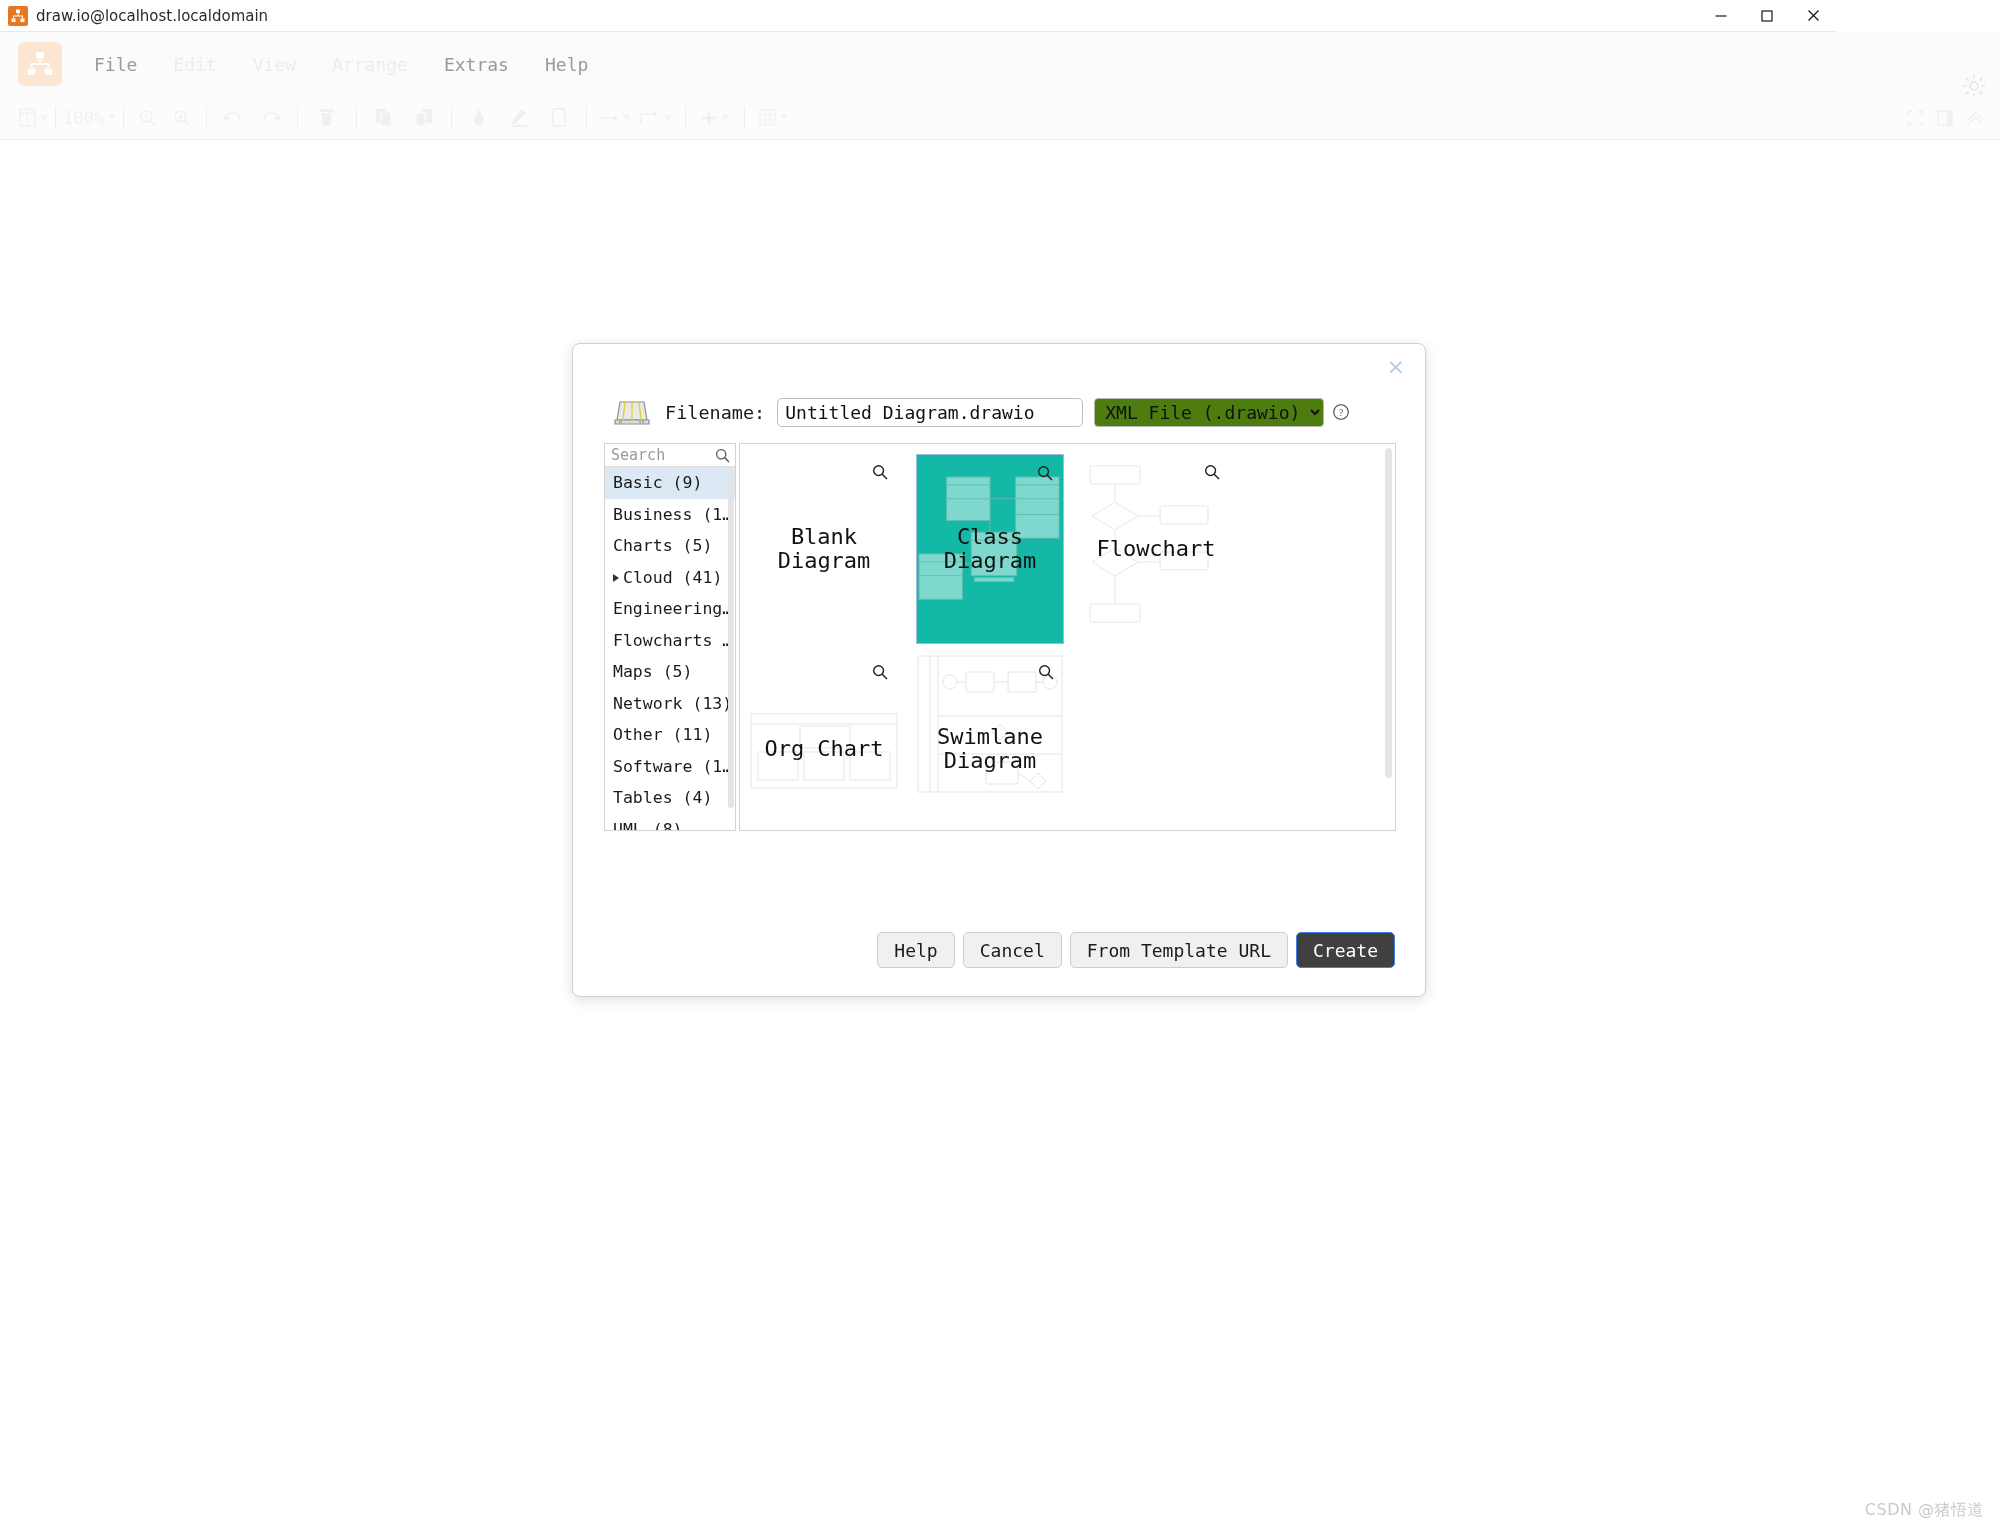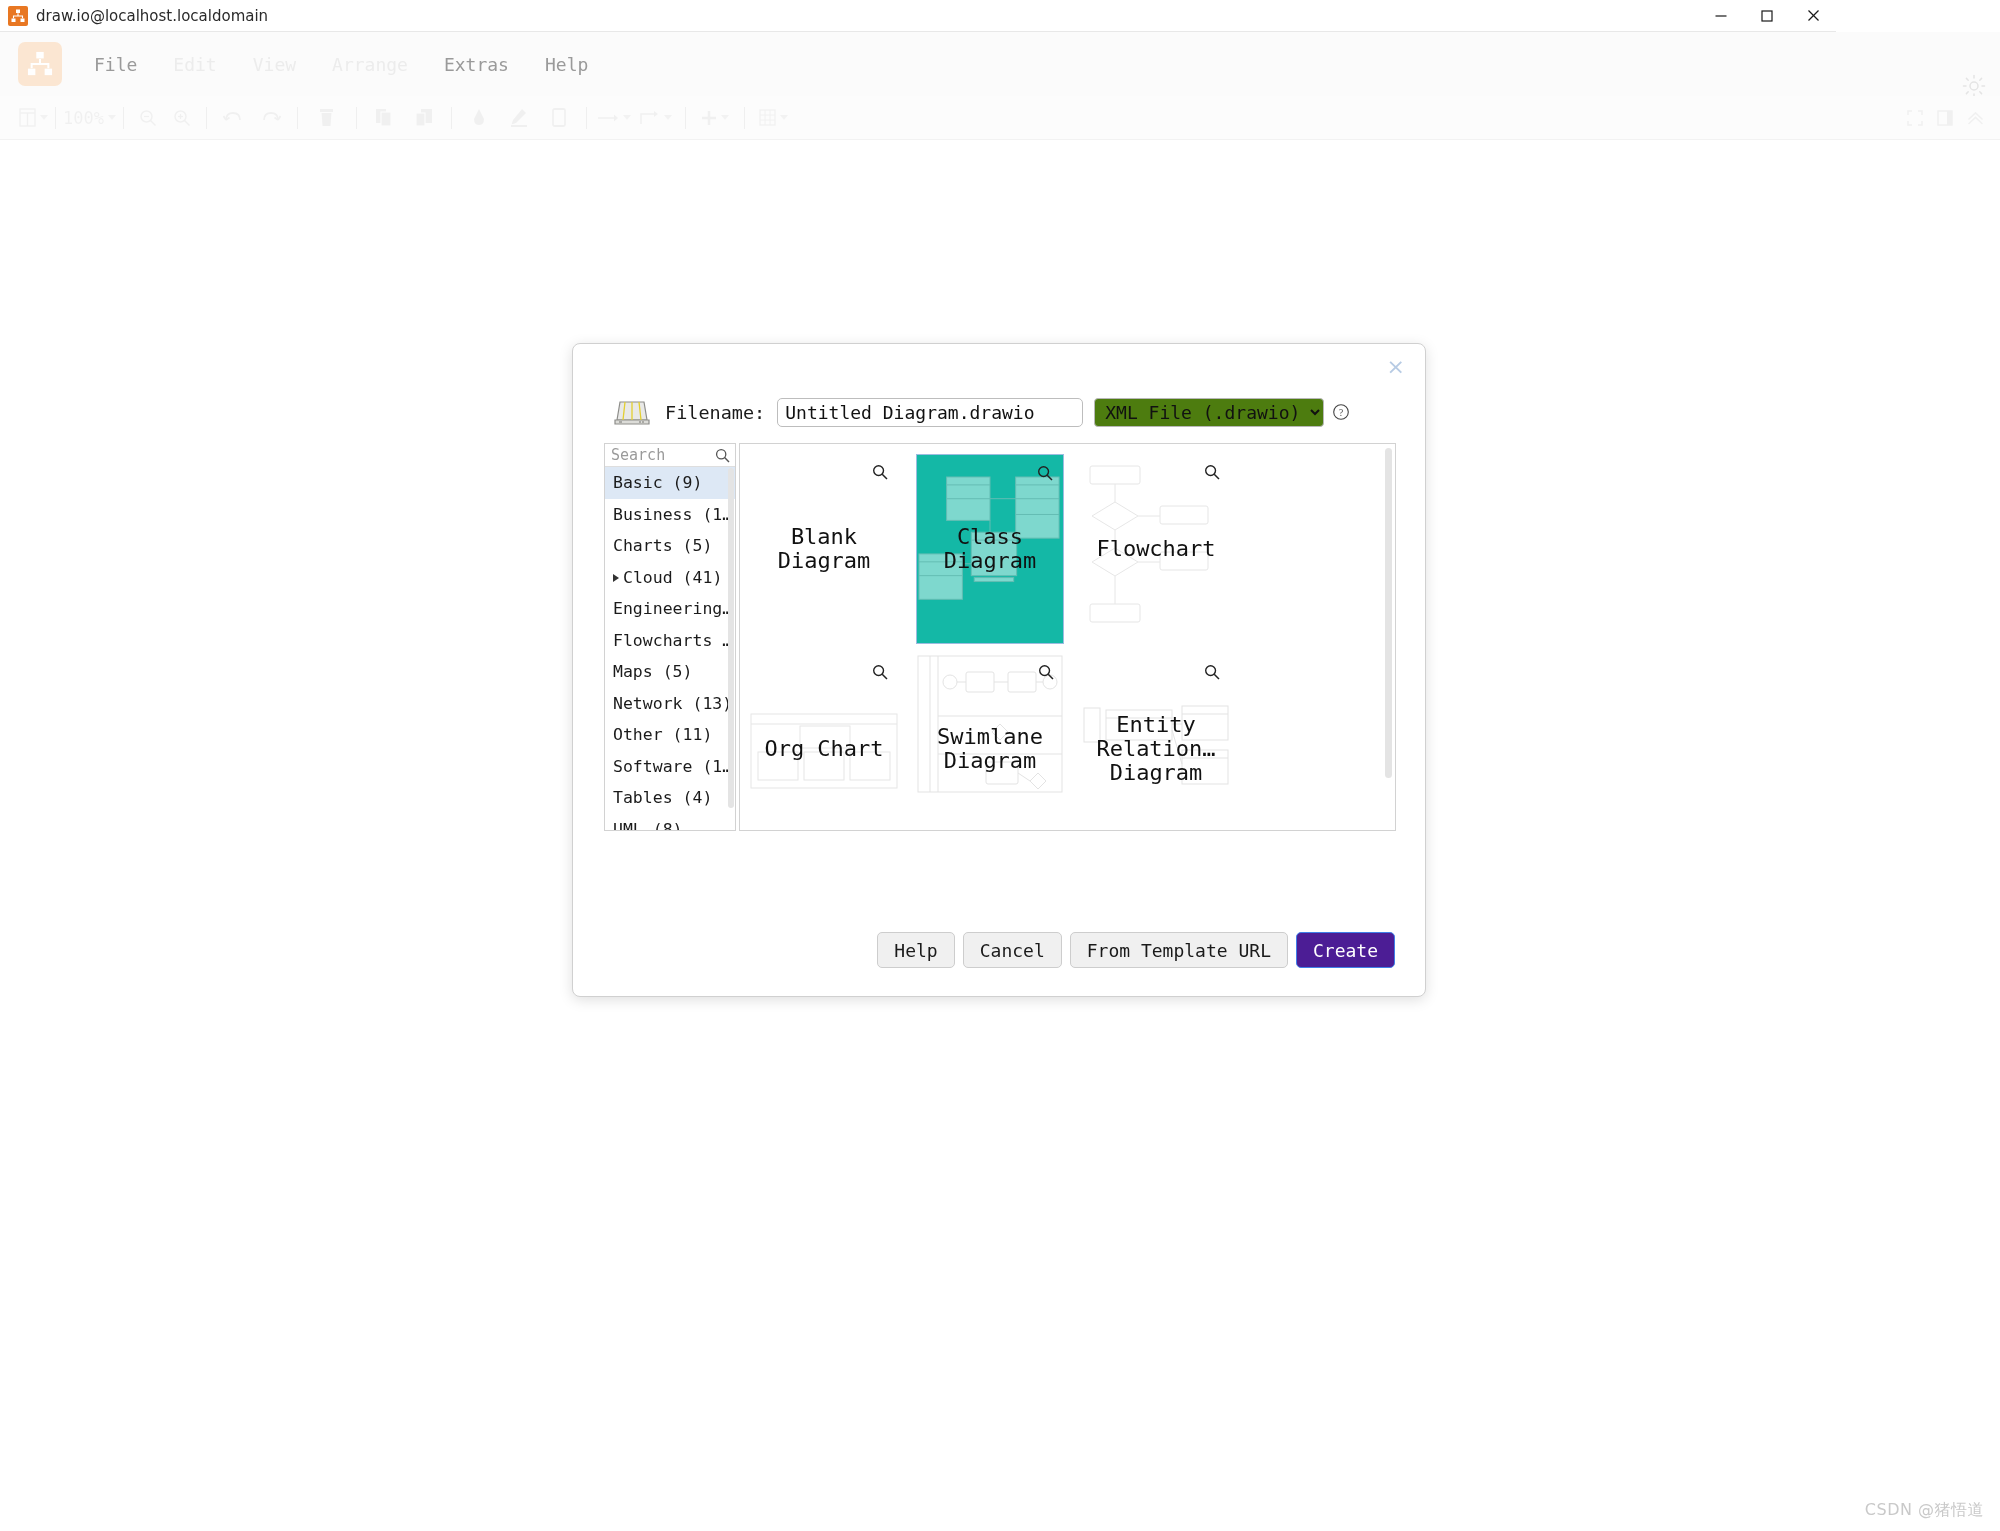--- a/index.html
+++ b/index.html
@@ -214,21 +214,21 @@
     display: flex; align-items: center; gap: 8px;
   }
   .btn {
     font-family: "DejaVu Sans Mono", monospace; font-size: 18px;
     height: 36px; padding: 0 16px;
     background: #f0f0f0; color: #1a1a1a;
     border: 1px solid #cdcdcd; border-radius: 5px;
     cursor: pointer; white-space: nowrap;
   }
   .btn.primary {
-    background: #4c1d95; color: #ffffff; border-color: #3f7fe8;
+    background: #404040; color: #ffffff; border-color: #3f7fe8;
   }
 
   
   .watermark {
     position: absolute; right: 16px; bottom: 10px;
     font-family: "DejaVu Sans", sans-serif; font-size: 16px;
     color: #c9c9c9; letter-spacing: 0.5px;
   }
 </style>
 </head>
@@ -627,42 +627,20 @@
           </svg>
           <span class="tpl-zoom">
             <svg width="16" height="16" viewBox="0 0 16 16">
                 <circle cx="6.6" cy="6.6" r="4.9" fill="none" stroke="#222" stroke-width="1.4"></circle>
                 <line x1="10.2" y1="10.2" x2="15" y2="15" stroke="#222" stroke-width="1.5"></line>
               </svg>
           </span>
           <div class="tpl-name">Swimlane Diagram</div>
         </div>
 
-        <div class="tpl-cell">
-          <svg class="tpl-art" viewBox="0 0 148 190">
-            <g stroke="#c3c3c3" stroke-width="1" fill="#ffffff">
-              <rect x="2" y="54" width="16" height="34"></rect>
-              <rect x="24" y="56" width="66" height="30"></rect>
-                <line x1="24" y1="64" x2="90" y2="64"></line>
-              <rect x="100" y="52" width="46" height="34"></rect>
-                <line x1="100" y1="60" x2="146" y2="60"></line>
-              <rect x="100" y="96" width="46" height="34"></rect>
-                <line x1="100" y1="104" x2="146" y2="104"></line>
-              <line x1="90" y1="70" x2="100" y2="70"></line>
-                <line x1="90" y1="76" x2="100" y2="110"></line>
-            </g>
-          </svg>
-          <span class="tpl-zoom">
-            <svg width="16" height="16" viewBox="0 0 16 16">
-                <circle cx="6.6" cy="6.6" r="4.9" fill="none" stroke="#222" stroke-width="1.4"></circle>
-                <line x1="10.2" y1="10.2" x2="15" y2="15" stroke="#222" stroke-width="1.5"></line>
-              </svg>
-          </span>
-          <div class="tpl-name">Entity Relation… Diagram</div>
-        </div>
 
       </div>
       <div class="tpl-scroll"></div>
     </div>
 
   </div>
 
   <div class="dlg-footer">
     <button class="btn">Help</button>
     <button class="btn">Cancel</button>

